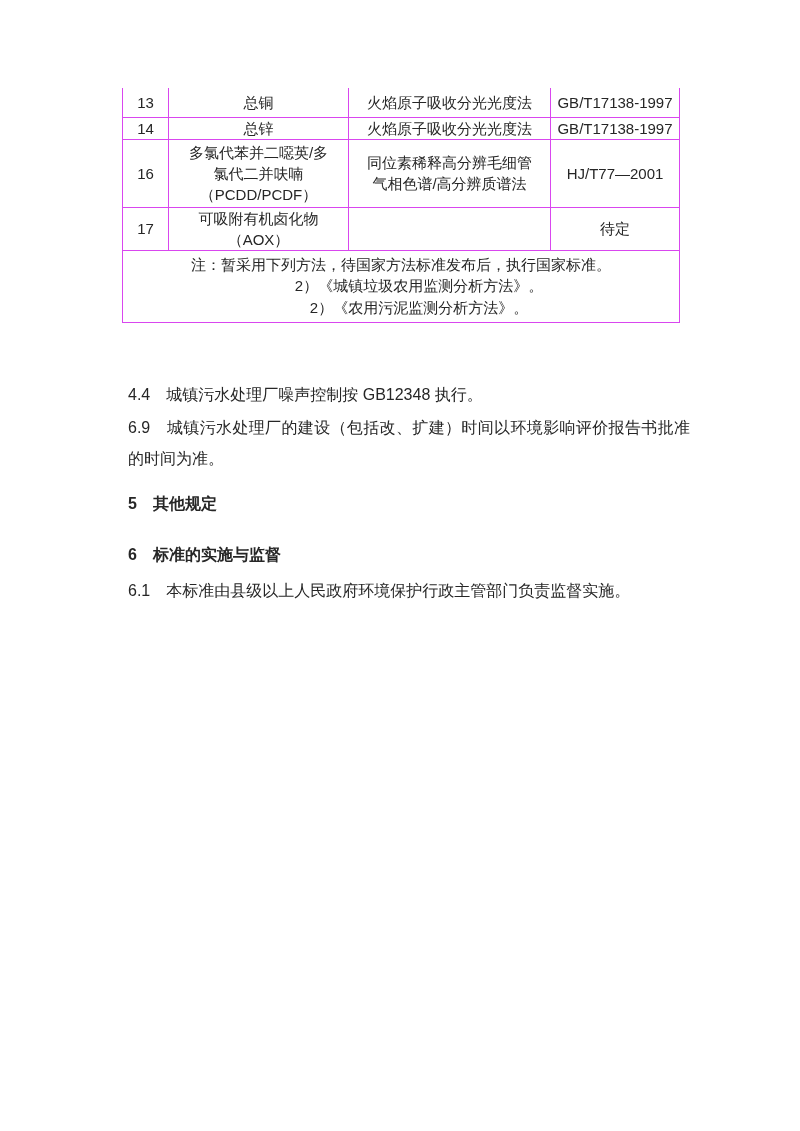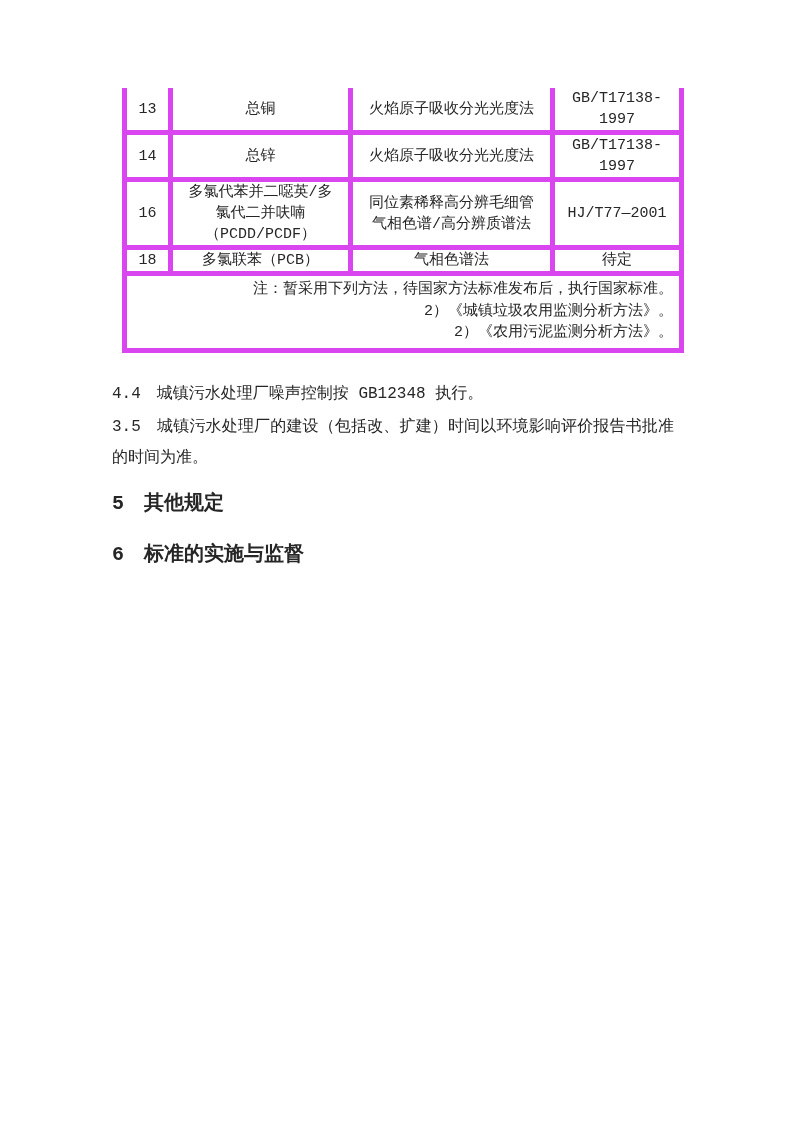--- a/index.html
+++ b/index.html
@@ -1,55 +1,55 @@
 <!DOCTYPE html>
 <html><head>
 <meta charset="utf-8">
 <style>
   html,body{margin:0;padding:0;background:#ffffff;}
   .page{
     position:relative;
     width:695px;height:1131px;
     background:#ffffff;
-    font-family:Liberation Mono, monospace;
+    font-family:Liberation Sans, sans-serif;
     color:#262626;
     overflow:hidden;
     padding-left:8px;
   }
   
   .methods-table{
     position:absolute;left:122px;top:88px;
     width:557px;
     border-collapse:collapse;
     table-layout:fixed;
     font-size:15px;
   }
   .methods-table td{
-    border:5px solid #d946ef;
+    border:1px solid #d946ef;
     text-align:center;
     vertical-align:middle;
     padding:0 2px;
     line-height:21px;
     overflow:hidden;
   }
   .methods-table tr.first-row td{border-top:none;}
   .methods-table .cell-line{display:block;}
   .methods-table td.note-cell{
-    text-align:right;
+    text-align:center;
     padding:3px 6px 4px 6px;
     line-height:21.5px;
   }
   .note-item{display:block;padding-left:2.4em;}
   
   .content{
-    position:absolute;left:112px;top:379px;width:562px;
+    position:absolute;left:128px;top:379px;width:562px;
     font-size:16px;
   }
   .content p{margin:0;line-height:31px;text-align:justify;}
-  .content h2{margin:0;font-size:20px;font-weight:bold;line-height:31px;}
+  .content h2{margin:0;font-size:16px;font-weight:bold;line-height:31px;}
   #p45{margin-top:2px;}
   #h5{margin-top:14px;}
   #p5{margin-top:5px;line-height:30px;text-indent:2em;}
   #h6{margin-top:20px;}
   #p61{margin-top:5px;}
   #p62{margin-top:4px;}
 </style>
 </head>
 <body>
 
@@ -81,36 +81,40 @@
           <span class="cell-line">多氯代苯并二噁英/多</span>
           <span class="cell-line">氯代二并呋喃</span>
           <span class="cell-line">（PCDD/PCDF）</span>
         </td>
         <td>
           <span class="cell-line">同位素稀释高分辨毛细管</span>
           <span class="cell-line">气相色谱/高分辨质谱法</span>
         </td>
         <td>HJ/T77—2001</td>
       </tr>
-      <tr style="height:21px">
-        <td>18</td>
-        <td>多氯联苯（PCB）</td>
-        <td>气相色谱法</td>
+      <tr style="height:43px">
+        <td>17</td>
+        <td>
+          <span class="cell-line">可吸附有机卤化物</span>
+          <span class="cell-line">（AOX）</span>
+        </td>
+        <td></td>
         <td>待定</td>
       </tr>
       <tr style="height:69px">
         <td class="note-cell" colspan="4">
           <span>注：暂采用下列方法，待国家方法标准发布后，执行国家标准。</span>
           <span class="note-item">2）《城镇垃圾农用监测分析方法》。</span>
           <span class="note-item">2）《农用污泥监测分析方法》。</span>
         </td>
       </tr>
     </tbody>
   </table>
 
   <div class="content">
     <p id="p44">4.4　城镇污水处理厂噪声控制按 GB12348 执行。</p>
-    <p id="p45">3.5　城镇污水处理厂的建设（包括改、扩建）时间以环境影响评价报告书批准的时间为准。</p>
+    <p id="p45">6.9　城镇污水处理厂的建设（包括改、扩建）时间以环境影响评价报告书批准的时间为准。</p>
     <h2 id="h5">5　其他规定</h2>
     <h2 id="h6">6　标准的实施与监督</h2>
+    <p id="p61">6.1　本标准由县级以上人民政府环境保护行政主管部门负责监督实施。</p>
   </div>
 
 </div>
 
 </body></html>

